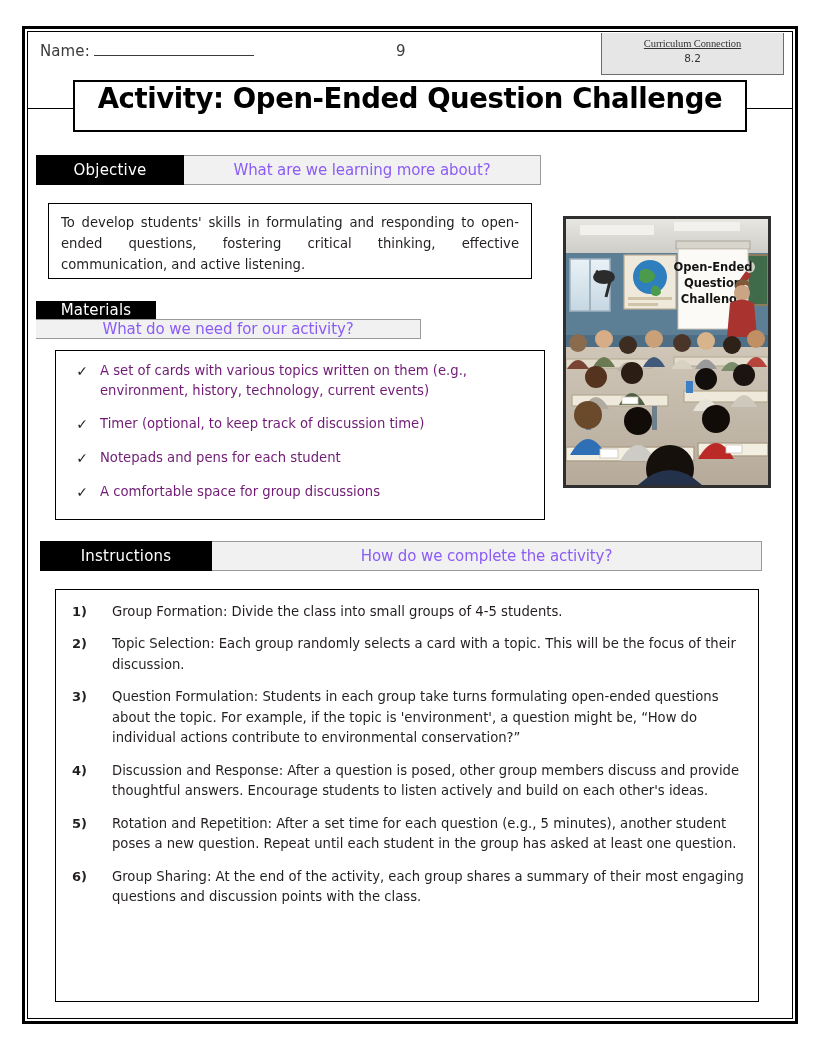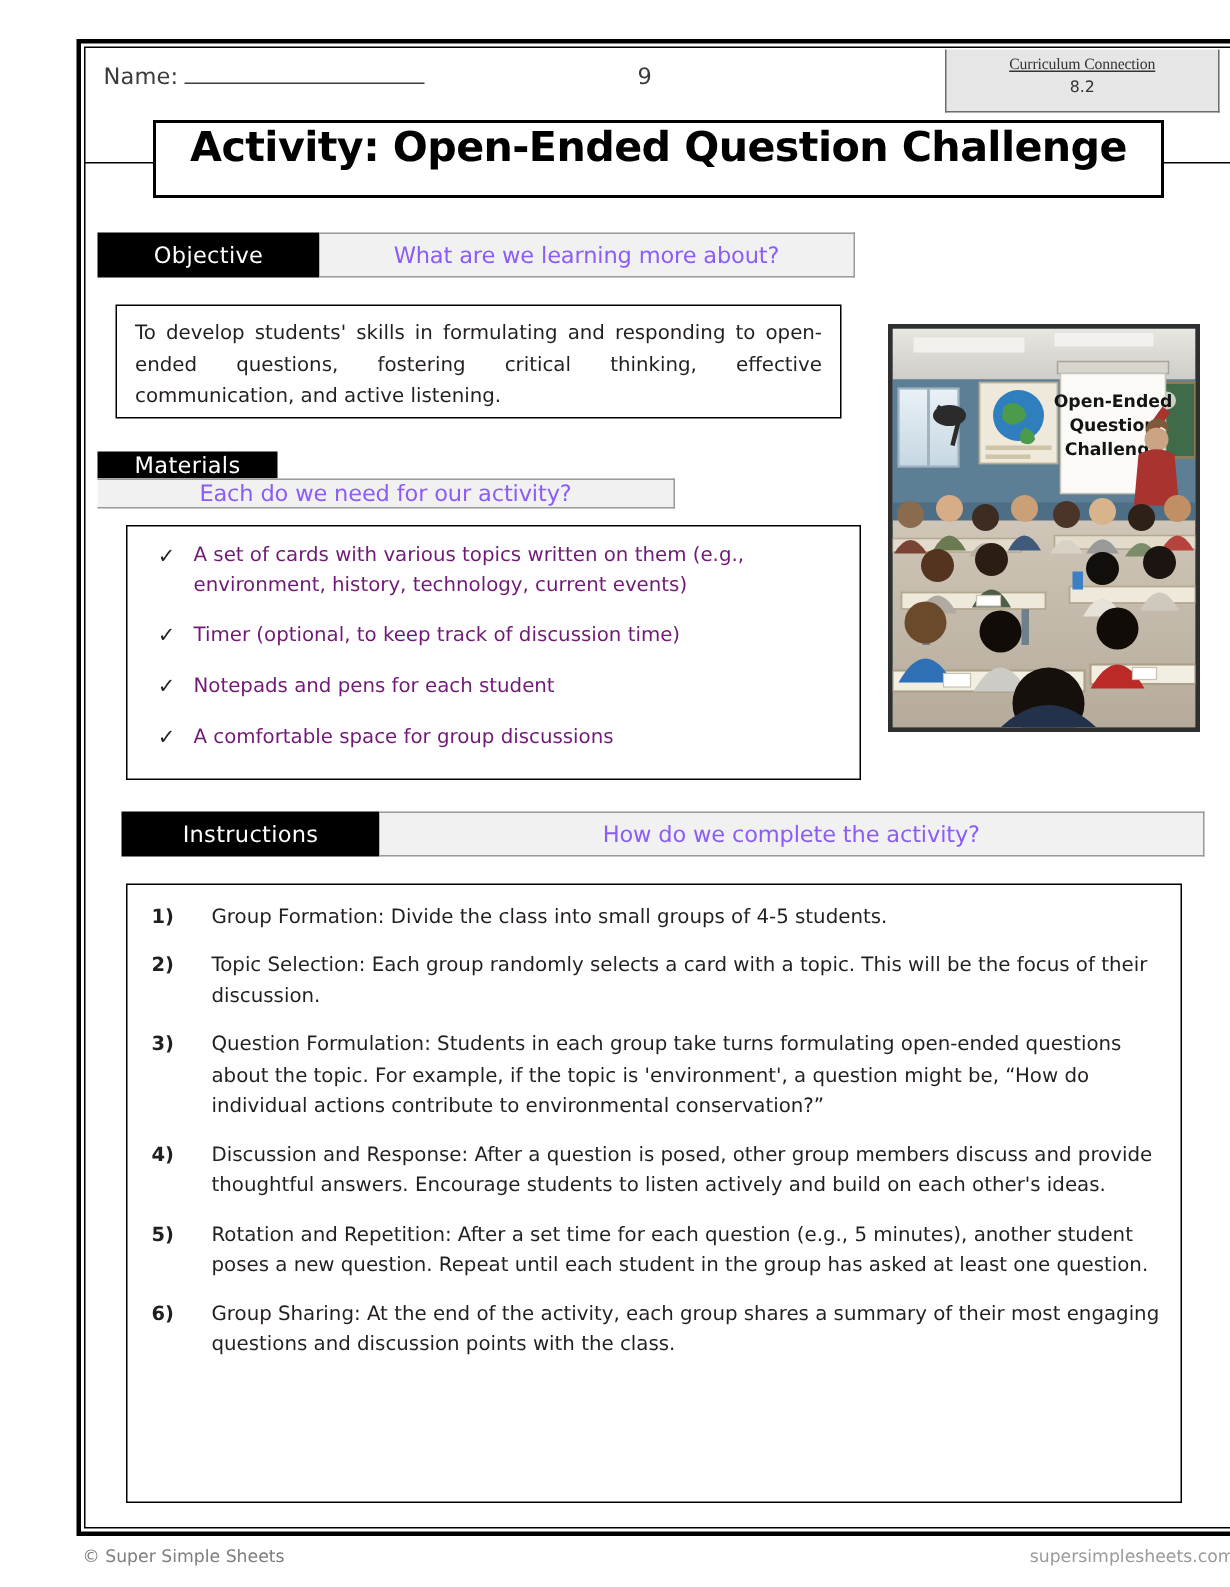--- a/index.html
+++ b/index.html
@@ -6,21 +6,21 @@
   html, body { margin: 0; padding: 0; }
   body {
     width: 820px; height: 1058px;
     background: #ffffff;
     font-family: "DejaVu Sans", sans-serif;
     color: #231f20;
     overflow: hidden;
   }
 
   
-  .page { position: relative; width: 716px; height: 1058px; margin-left: 29px; }
+  .page { position: relative; width: 716px; height: 1058px; }
 
   .outer-border {
     position: absolute;
     left: 22px; top: 26px;
     width: 776px; height: 998px;
     border: 3px solid #000;
     background: #fff;
   }
   .inner-border {
     position: absolute;
@@ -189,21 +189,21 @@
     position: absolute;
     left: 563px; top: 216px;
     width: 208px; height: 272px;
     border: 3px solid #2f2f2f;
     background: #6f7c86;
     overflow: hidden;
   }
   .photo-inner { position: absolute; inset: 0; overflow: hidden; }
 
   
-  #instructions-head { left: 52px; top: 541px; }
+  #instructions-head { left: 40px; top: 541px; }
   #instructions-head .tab-black { width: 172px; }
   #instructions-head .tab-grey  { width: 550px; }
   #instructions-box {
     left: 55px; top: 589px;
     width: 704px; height: 413px;
     padding: 12px 14px 0 12px;
   }
   .step {
     display: flex;
     align-items: flex-start;
@@ -271,21 +271,21 @@
   <div class="section-head" id="objective-head">
     <div class="tab-black">Objective</div>
     <div class="tab-grey">What are we learning more about?</div>
   </div>
   <div class="content-box" id="objective-box">
     <div class="body-text">To develop students' skills in formulating and responding to open-ended questions, fostering critical thinking, effective communication, and active listening.</div>
   </div>
 
   <div class="section-head" id="materials-head">
     <div class="tab-black">Materials</div>
-    <div class="tab-grey">Each do we need for our activity?</div>
+    <div class="tab-grey">What do we need for our activity?</div>
   </div>
   <div class="content-box" id="materials-box">
     <div class="mat-item">
       <div class="mat-check">✓</div>
       <div class="mat-text">A set of cards with various topics written on them (e.g., environment, history, technology, current events)</div>
     </div>
     <div class="mat-item">
       <div class="mat-check">✓</div>
       <div class="mat-text">Timer (optional, to keep track of discussion time)</div>
     </div>
@@ -440,18 +440,14 @@
     <div class="step">
       <div class="step-num">5)</div>
       <div class="step-body"><b>Rotation and Repetition</b><span>: After a set time for each question (e.g., 5 minutes), another student poses a new question. Repeat until each student in the group has asked at least one question.</span></div>
     </div>
     <div class="step">
       <div class="step-num">6)</div>
       <div class="step-body"><b>Group Sharing</b><span>: At the end of the activity, each group shares a summary of their most engaging questions and discussion points with the class.</span></div>
     </div>
   </div>
 
-  <div class="footer">
-    <div class="footer-left">© Super Simple Sheets</div>
-    <div class="footer-right">supersimplesheets.com</div>
-  </div>
 
 </div>
 
 </body></html>

